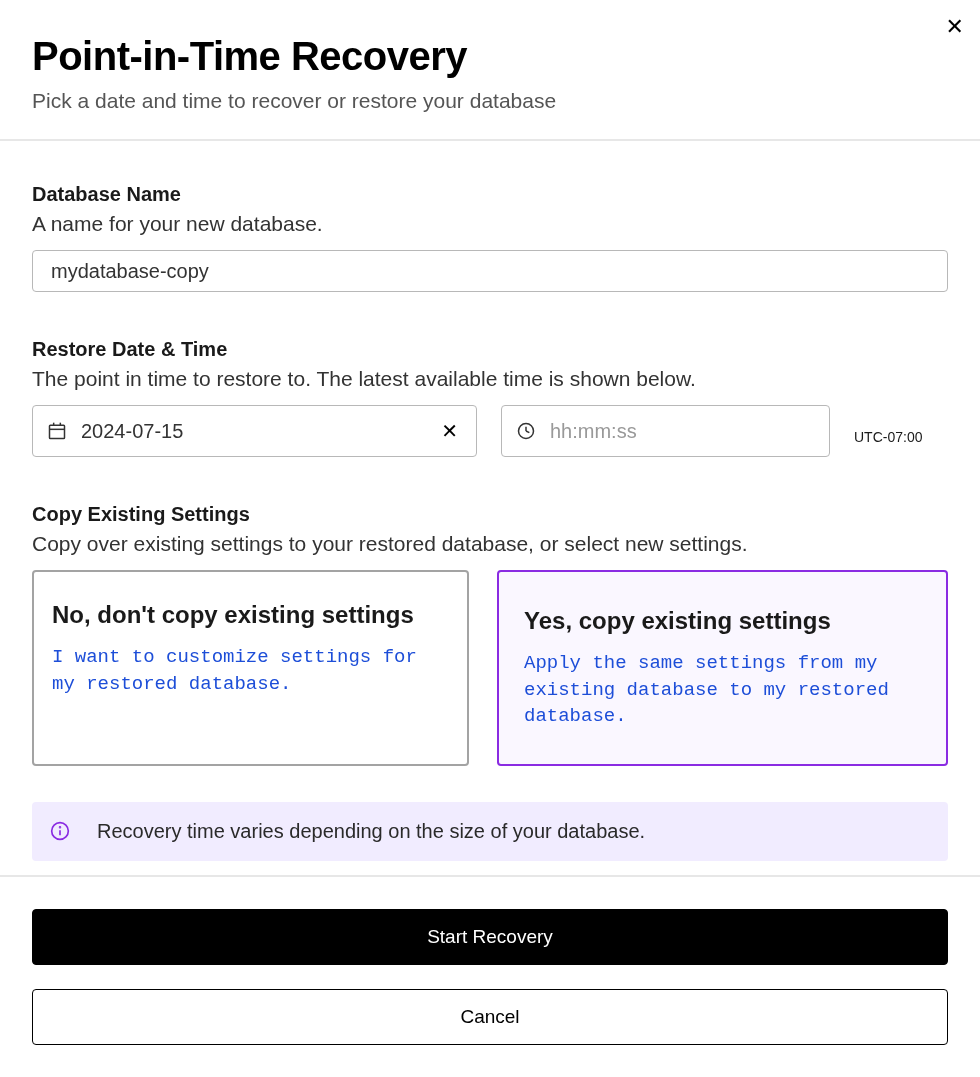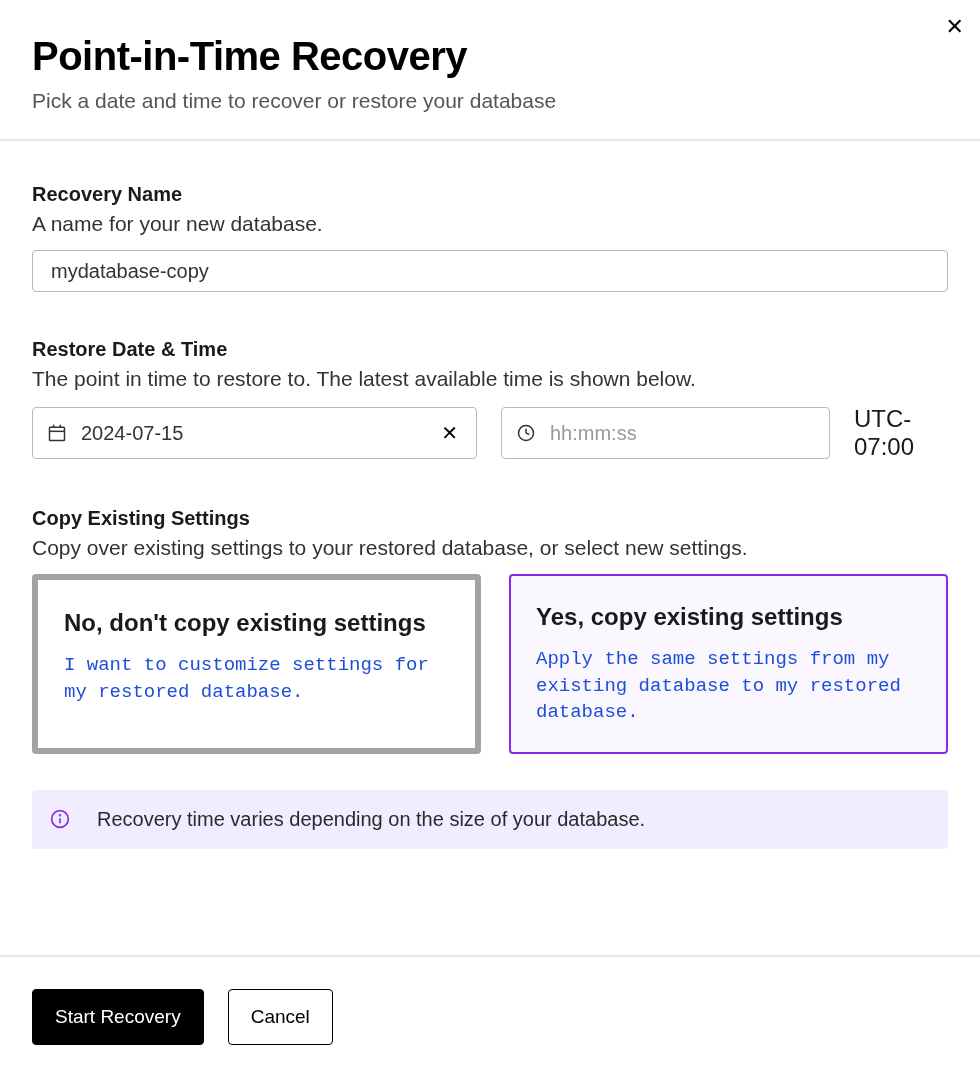--- a/index.html
+++ b/index.html
@@ -117,40 +117,41 @@
     stroke-width: 1.8;
     fill: none;
   }
   .clear-x {
     font-size: 20px;
     cursor: pointer;
     color: #000;
     padding: 4px;
   }
   .tz-label {
-    font-size: 24px;
-    color: #1a1a1a;
+    font-size: 14px;
+    color: #1a1a1a;
+    margin-top: 12px;
   }
   .card-row {
     display: flex;
     gap: 28px;
     margin-top: 8px;
   }
   .option-card {
     flex: 1;
-    border: 6px solid #a3a3a3;
-    border-radius: 4px;
-    padding: 28px 26px;
+    border: 2px solid #a3a3a3;
+    border-radius: 4px;
+    padding: 28px 18px;
     cursor: pointer;
     background: #fff;
   }
   .option-card.selected {
     border: 2px solid #8a2be2;
     background: #faf7ff;
-    padding: 26px 25px;
+    padding: 34px 25px;
   }
   .card-title {
     font-size: 24px;
     font-weight: 700;
     color: #1a1a1a;
     line-height: 1.25;
     margin-bottom: 14px;
   }
   .card-desc {
     font-size: 19px;
@@ -174,20 +175,21 @@
   }
   .info-banner-text {
     font-size: 20px;
     color: #2a2a2a;
   }
   .footer {
     border-top: 2px solid #e7e7e7;
     padding: 32px;
     display: flex;
     gap: 24px;
+    flex-direction: column;
   }
   .btn {
     font-size: 19px;
     padding: 16px 22px;
     border-radius: 4px;
     cursor: pointer;
     border: 1px solid #000;
     background: #fff;
     color: #000;
   }
@@ -206,21 +208,21 @@
   </button>
 
   <div class="header">
     <h1 class="title">Point-in-Time Recovery</h1>
     <p class="subtitle">Pick a date and time to recover or restore your database</p>
   </div>
 
   <div class="content">
 
     <div>
-      <div class="label-strong">Recovery Name</div>
+      <div class="label-strong">Database Name</div>
       <div class="label-desc">A name for your new database.</div>
       <input type="text" class="text-input" value="mydatabase-copy" style="">
     </div>
 
     <div class="section-gap">
       <div class="label-strong">Restore Date &amp; Time</div>
       <div class="label-desc">The point in time to restore to. The latest available time is shown below.</div>
       <div class="datetime-row">
 
         <div class="input-with-icon date-input">

